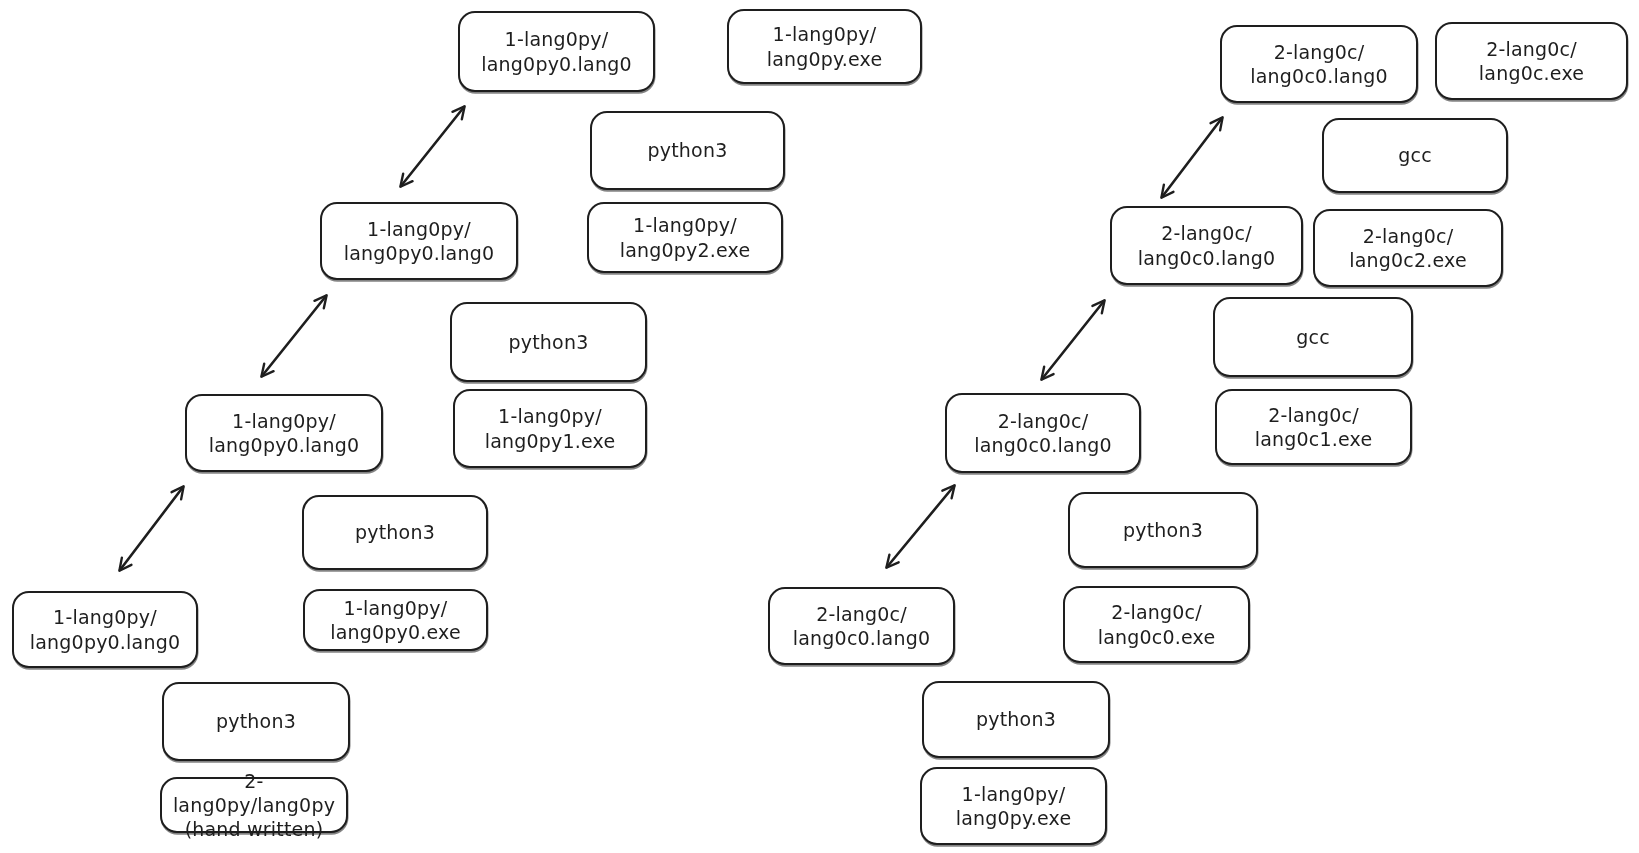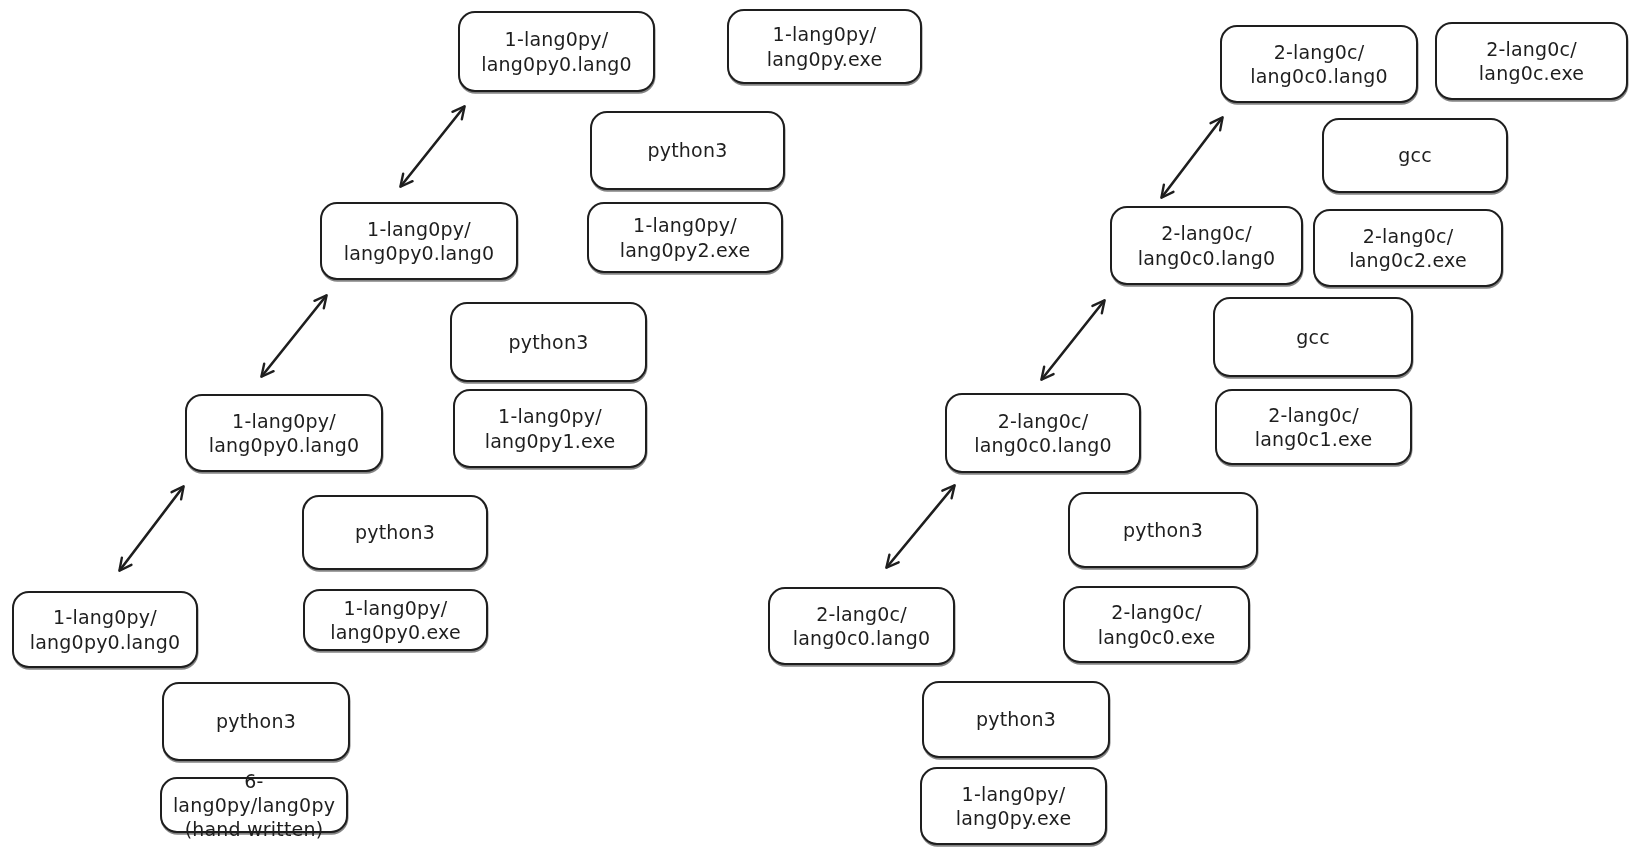--- a/index.html
+++ b/index.html
@@ -62,21 +62,21 @@
     </svg>
   <div id="nodes-layer">
       <div class="node" style="left: 12px; top: 591px; width: 186px; height: 77px;">
         <span class="node-label">1-lang0py/
 lang0py0.lang0</span>
       </div>
       <div class="node" style="left: 162px; top: 682px; width: 188px; height: 79px;">
         <span class="node-label">python3</span>
       </div>
       <div class="node" style="left: 160px; top: 777px; width: 188px; height: 56px;">
-        <span class="node-label">6-lang0py/lang0py
+        <span class="node-label">2-lang0py/lang0py
 (hand written)</span>
       </div>
       <div class="node" style="left: 303px; top: 589px; width: 185px; height: 62px;">
         <span class="node-label">1-lang0py/
 lang0py0.exe</span>
       </div>
       <div class="node" style="left: 302px; top: 495px; width: 186px; height: 75px;">
         <span class="node-label">python3</span>
       </div>
       <div class="node" style="left: 185px; top: 394px; width: 198px; height: 78px;">

